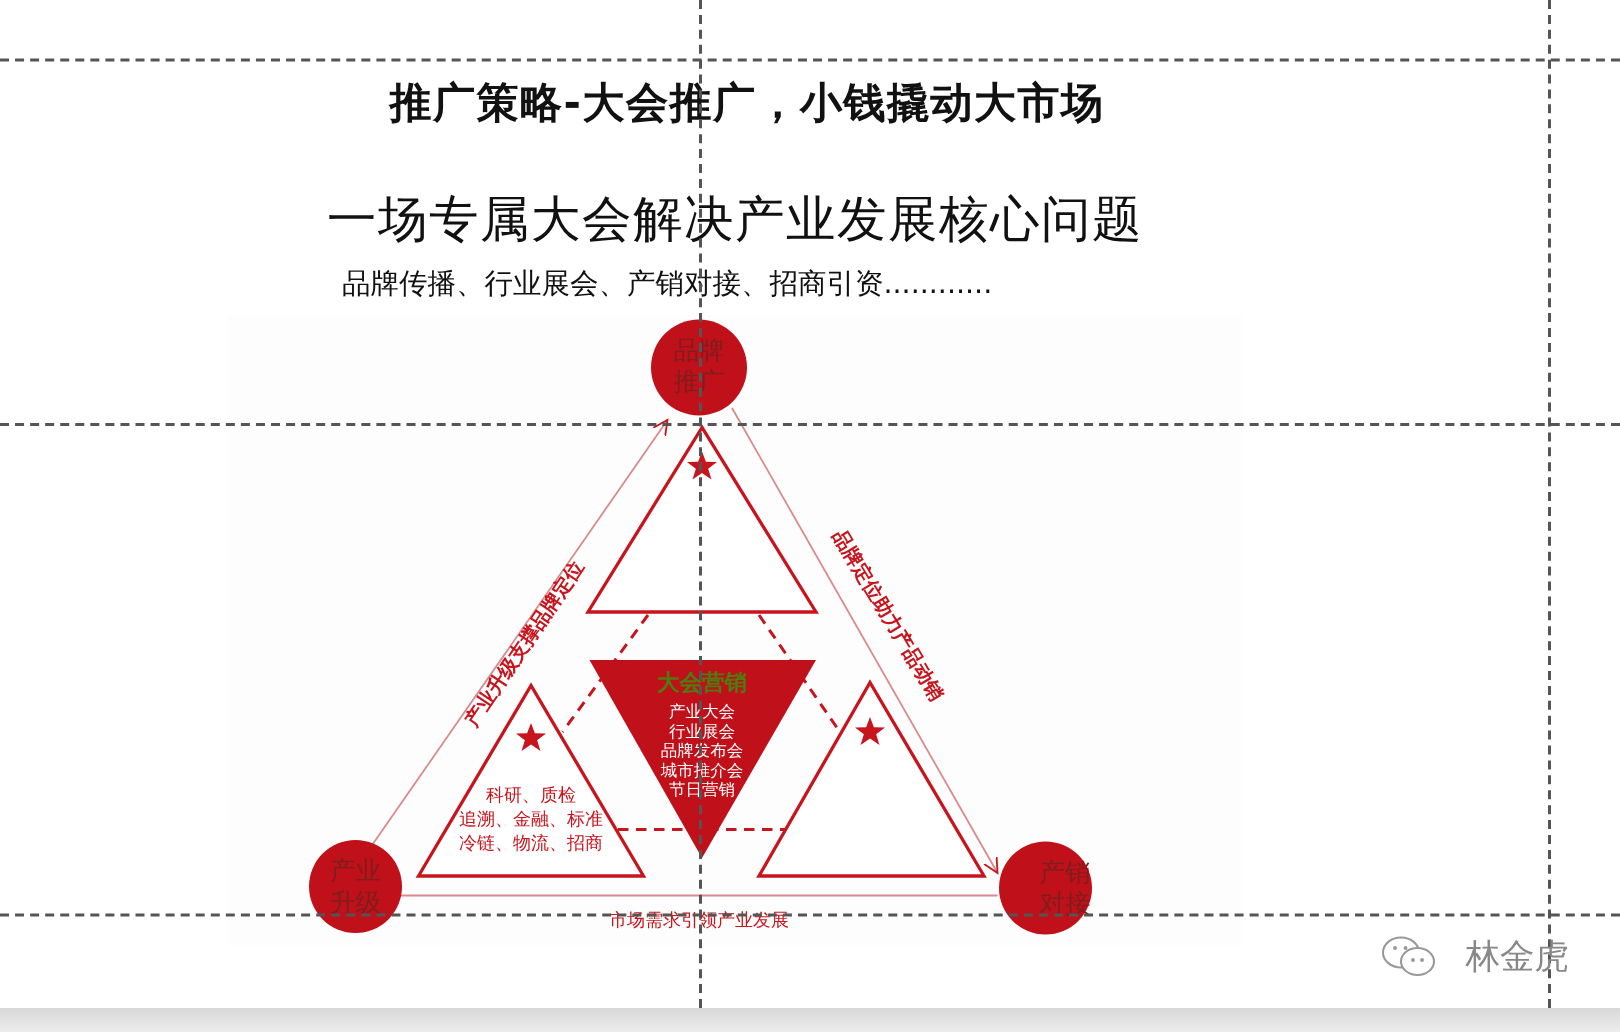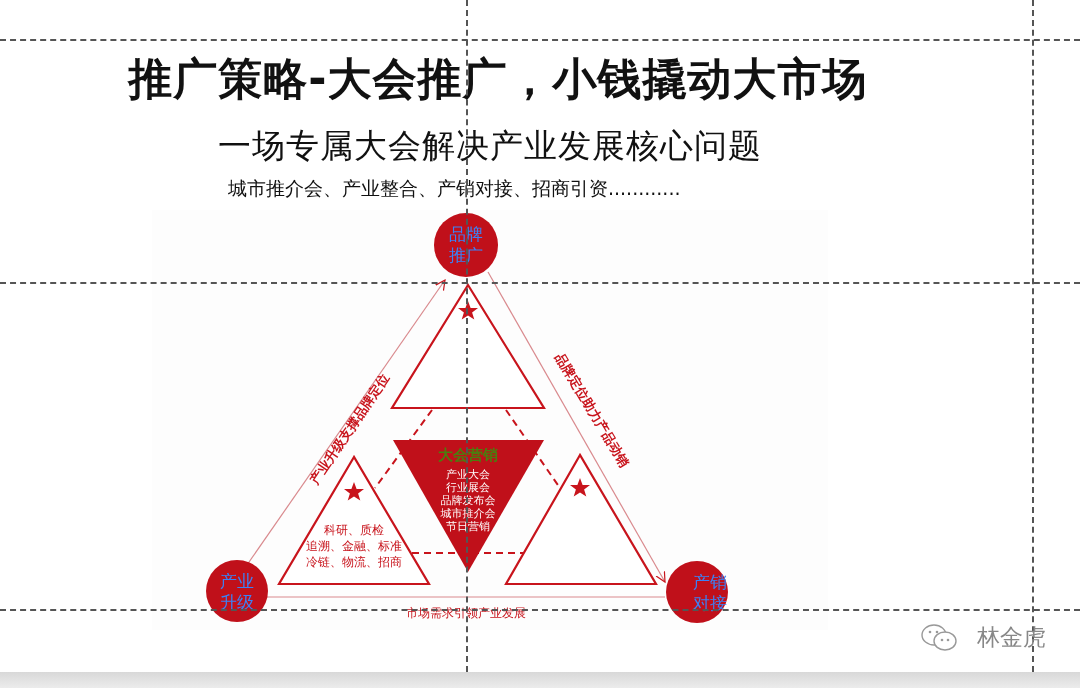--- a/index.html
+++ b/index.html
@@ -8,40 +8,40 @@
       background: #ffffff;
       font-family: "DejaVu Sans", "Liberation Sans", sans-serif;
     }
     .slide { position: absolute; left: 0; top: 0; width: 1080px; height: 672px; background: #fff; }
     .bottom-band {
       position: absolute; left: 0; top: 672px; width: 1080px; height: 16px;
       background: linear-gradient(#d8d8d8, #ececec);
     }
     .title {
       position: absolute; left: 0; width: 996px; top: 50px; text-align: center;
-      font-size: 44px; font-weight: bold; color: #111; letter-spacing: 1px;
+      font-size: 28px; font-weight: bold; color: #111; letter-spacing: 1px;
     }
     .subtitle {
       position: absolute; left: 0; width: 980px; top: 124px; text-align: center;
       font-size: 33px; color: #111; letter-spacing: 1px;
     }
     .tagline {
       position: absolute; left: 228px; top: 176px;
       font-size: 19px; color: #111;
     }
     .diagram-bg {
       position: absolute; left: 152px; top: 210px; width: 676px; height: 420px;
       background: #fdfdfd;
     }
     svg.diagram { position: absolute; left: 0; top: 0; }
     .guide { position: absolute; }
     .guide.h { height: 0; border-top: 2px dashed #555; left: 0; width: 1080px; }
     .guide.v { width: 0; border-left: 2px dashed #555; top: 0; height: 672px; }
     .node-label {
-      position: absolute; color: #3b82f6; font-size: 17px; line-height: 21px; text-align: center;
+      position: absolute; color: #7f1d1d; font-size: 17px; line-height: 21px; text-align: center;
       width: 80px;
     }
     .tri-text {
       position: absolute; color: #c8141c; font-size: 12px; line-height: 16px; text-align: center;
     }
     .center-title { position: absolute; color: #4d7c0f; font-size: 15px; font-weight: bold; text-align: center; width: 120px; }
     .center-items { position: absolute; color: #fff; font-size: 11px; line-height: 13px; text-align: center; width: 120px; }
     .edge-label {
       position: absolute; color: #c8141c; font-size: 13px; font-weight: bold; white-space: nowrap;
       transform-origin: 0 0;
@@ -50,21 +50,21 @@
       position: absolute; left: 920px; top: 622px; display: flex; align-items: center; gap: 17px;
       color: #888; font-size: 23px;
     }
   </style>
 </head>
 <body>
 
 <div class="slide">
   <div class="title">推广策略-大会推广，小钱撬动大市场</div>
   <div class="subtitle">一场专属大会解决产业发展核心问题</div>
-  <div class="tagline">城市推介会、产业整合、产销对接、招商引资............</div>
+  <div class="tagline">品牌传播、行业展会、产销对接、招商引资............</div>
 
   <div class="diagram-bg"></div>
 
   <svg class="diagram" width="1080" height="672">
     <defs>
       <marker id="arrow" markerWidth="10" markerHeight="10" refX="8" refY="5" orient="auto">
         <path d="M0,1 L8,5 L0,9" fill="none" stroke="#c8141c" stroke-width="1"></path>
       </marker>
     </defs>
 

